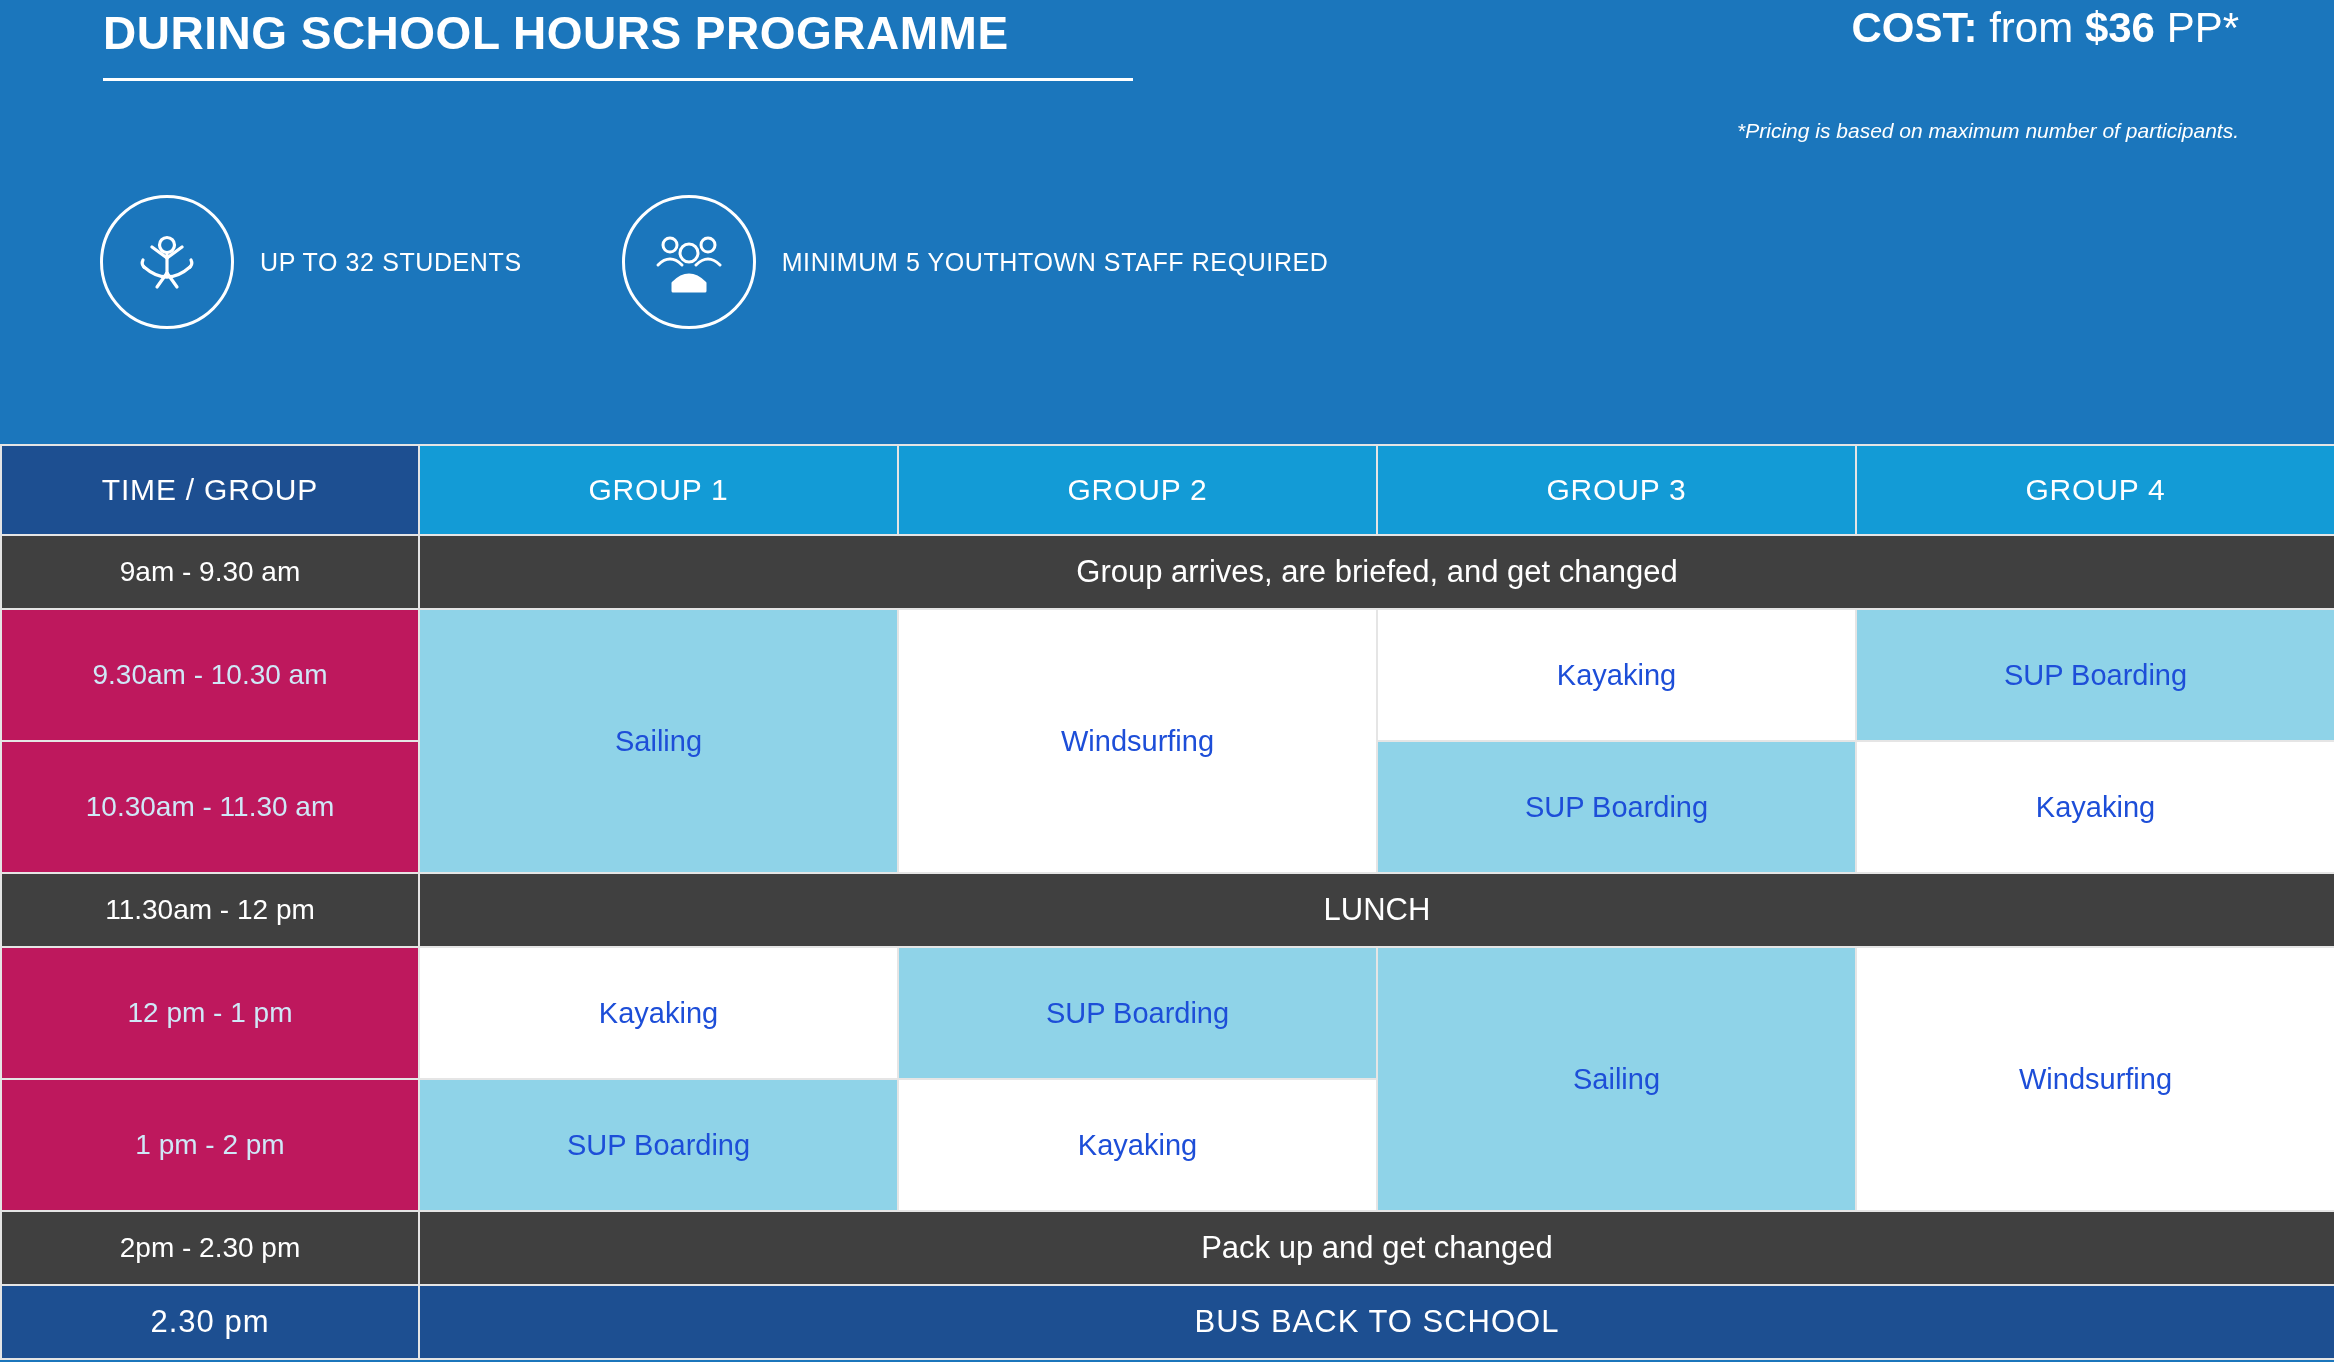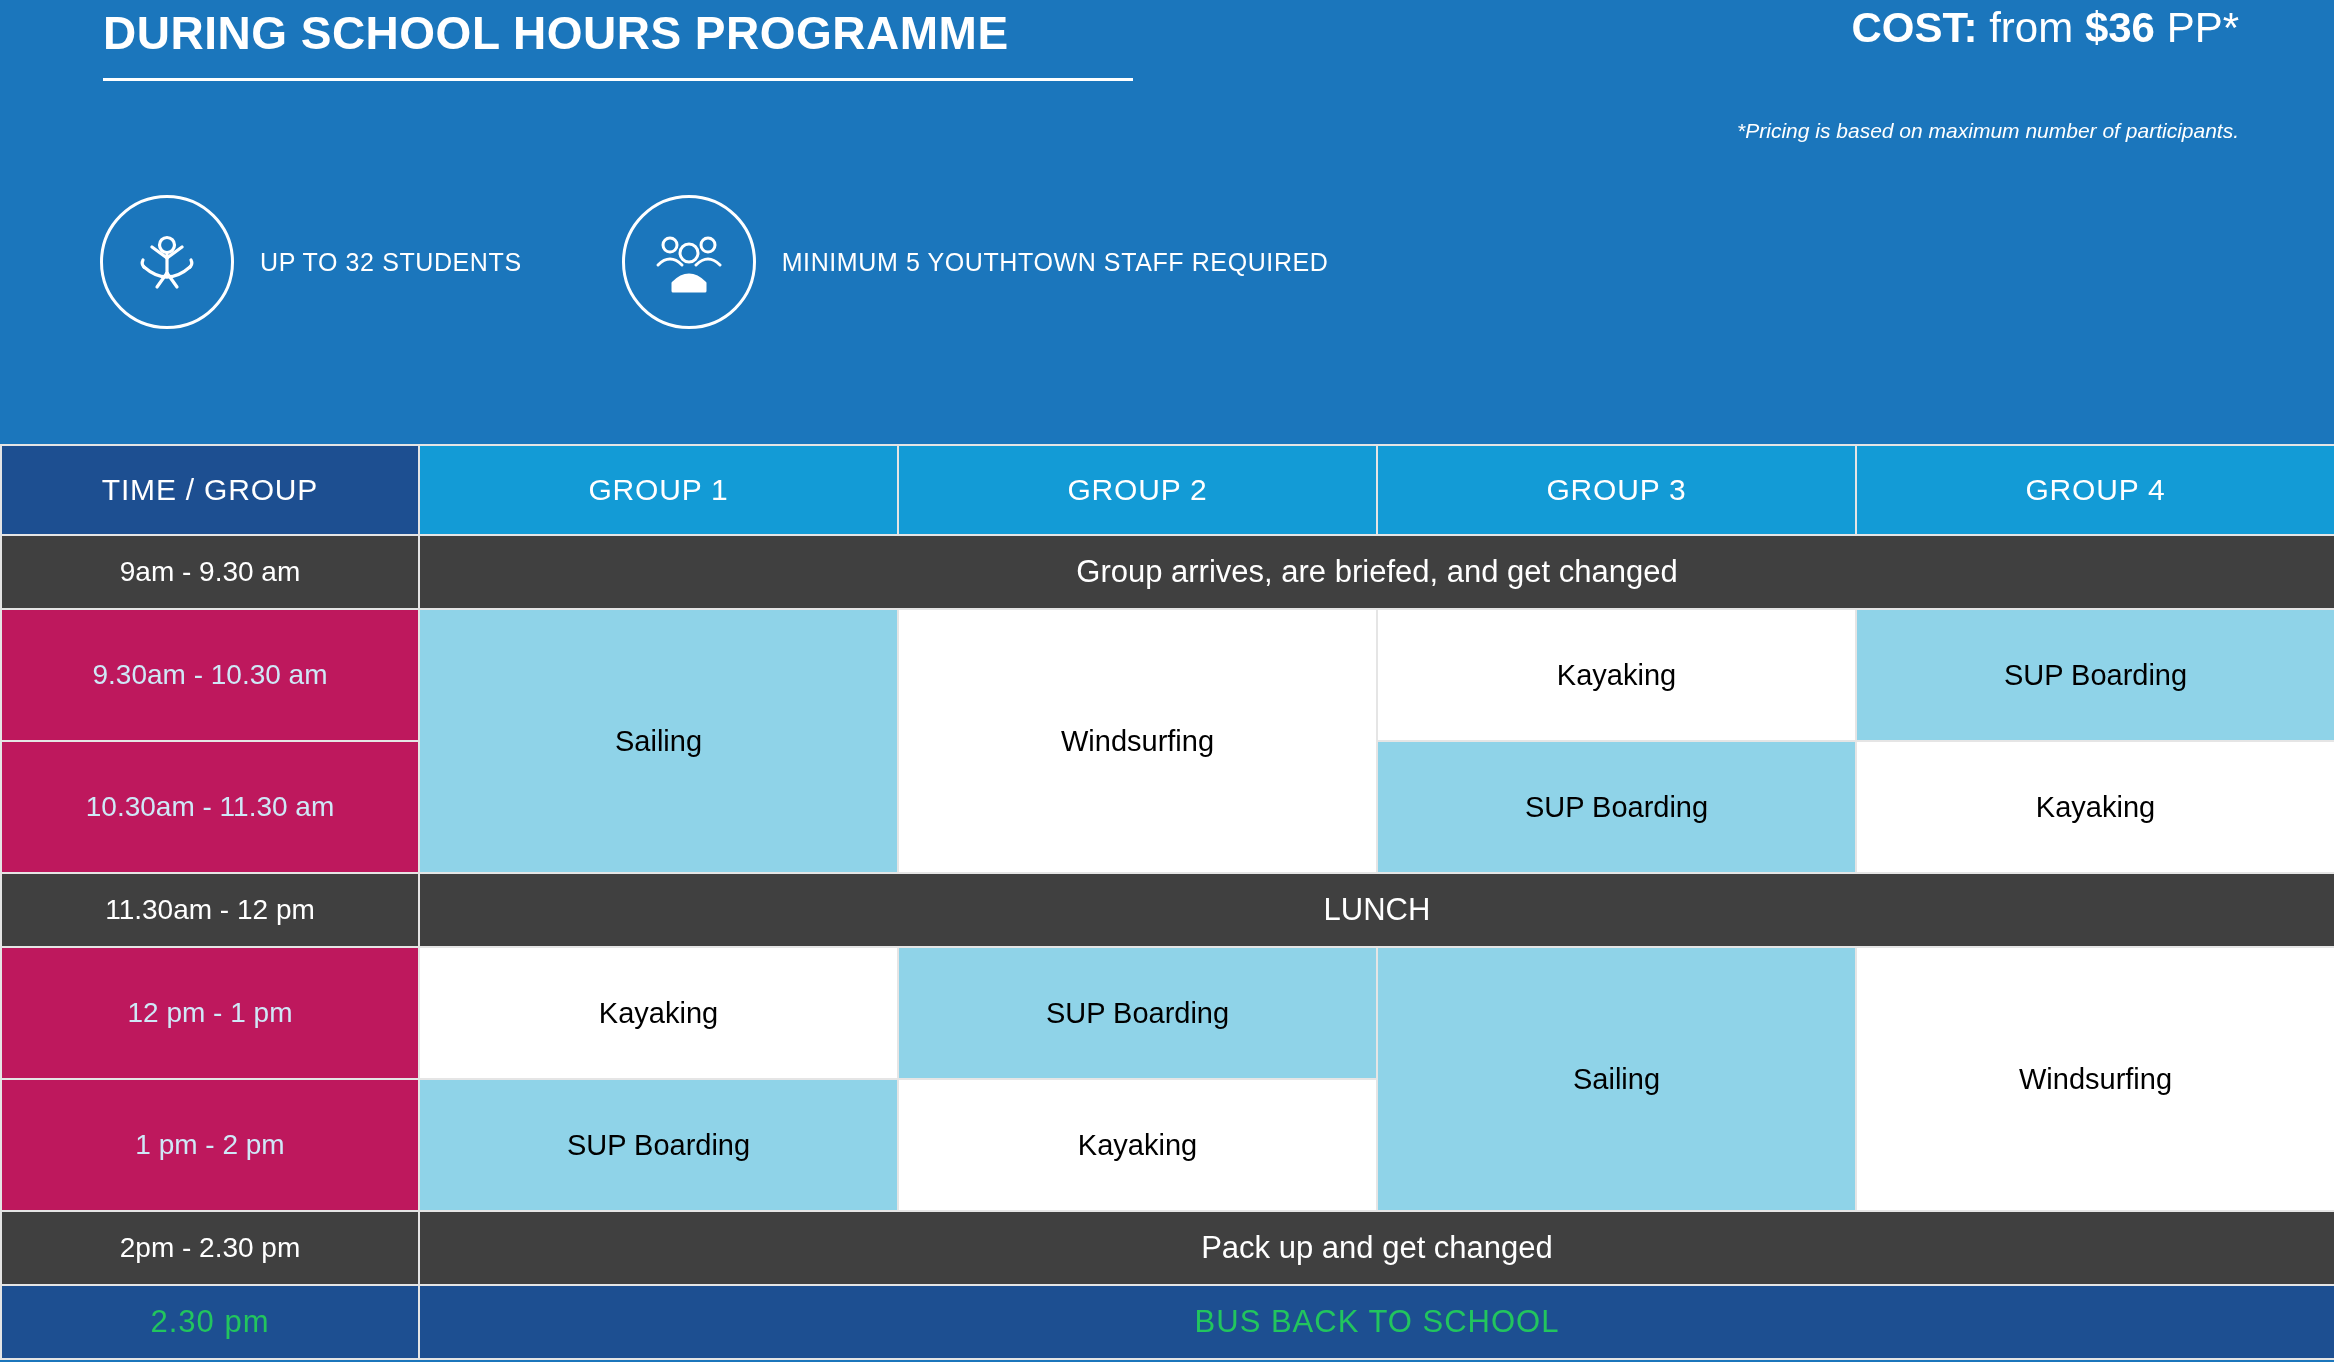--- a/index.html
+++ b/index.html
@@ -148,29 +148,29 @@
 
   .timecell {
     background: #be185d;
     color: #cfe8f7;
     font-size: 28px;
     height: 130px;
   }
 
   .act {
     font-size: 29px;
-    color: #000000;
+    color: #1d4ed8;
     height: 130px;
   }
   .act-white { background: #ffffff; }
   .act-lblue { background: #8fd3e8; }
 
   .bus {
     background: #1d4f91;
-    color: #22c55e;
+    color: #ffffff;
     font-size: 31px;
     letter-spacing: 1px;
     height: 72px;
   }
 </style>
 </head>
 <body>
 
 <div class="page">
 

